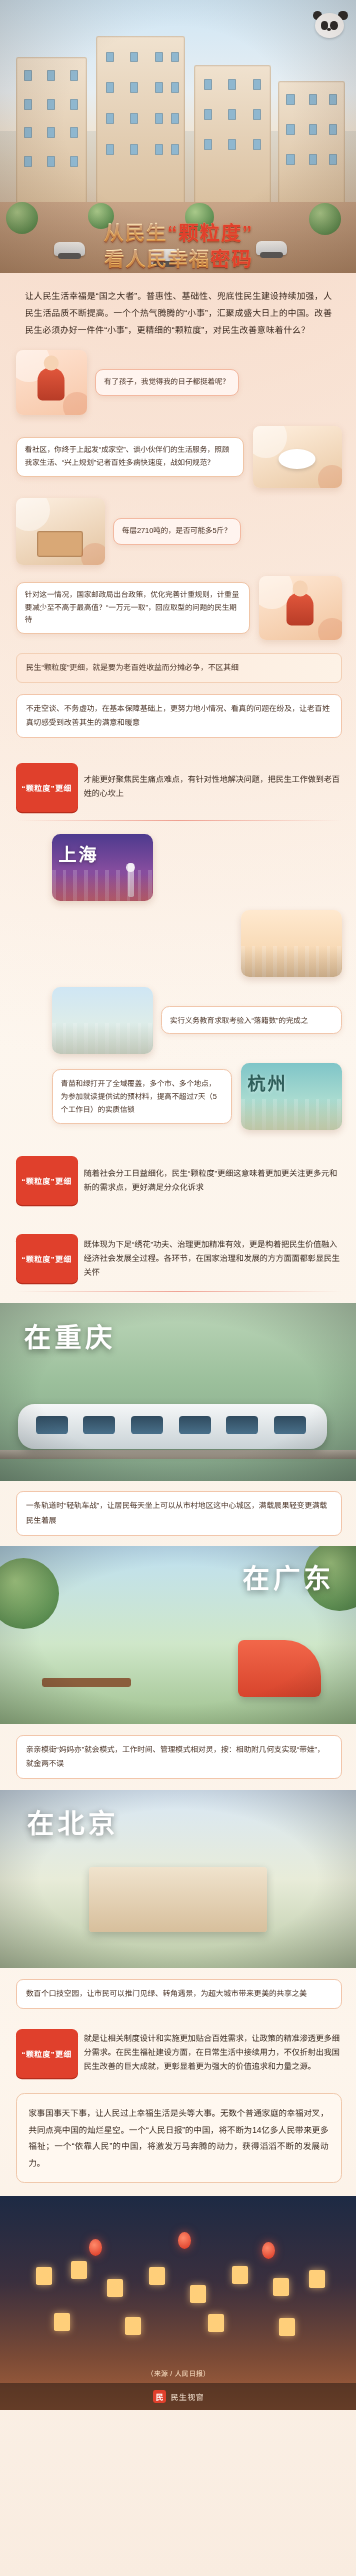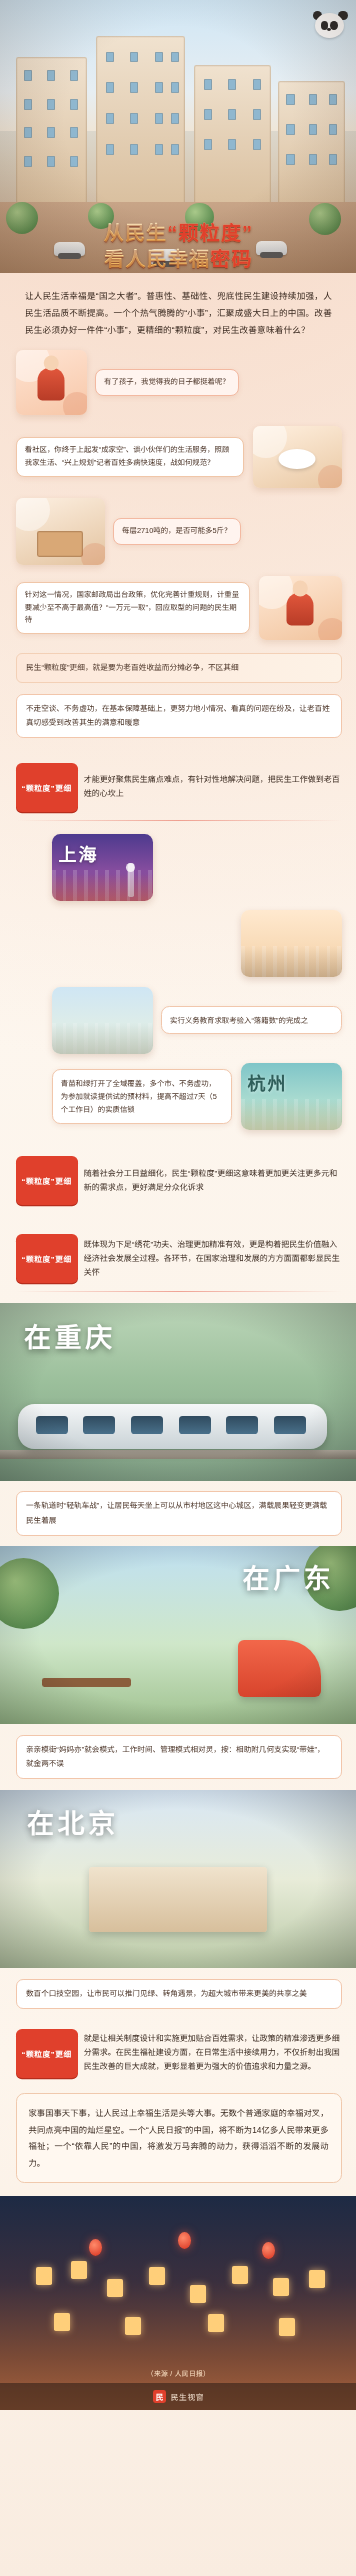--- a/index.html
+++ b/index.html
@@ -528,21 +528,21 @@
         <div class="skyline"></div>
       </div>
       <div class="city-bubble">实行义务教育求取考验入“落籍数”的完成之</div>
     </div>
 
     <div class="city-row rev">
       <div class="city-card hz">
         <div class="cname">杭州</div>
         <div class="skyline"></div>
       </div>
-      <div class="city-bubble">青苗和绿打开了全域覆盖，多个市、不务虚功，为参加就读提供试的预材料，提高不超过7天（5个工作日）的实质信锁</div>
+      <div class="city-bubble">青苗和绿打开了全域覆盖，多个市、多个地点，为参加就读提供试的预材料，提高不超过7天（5个工作日）的实质信锁</div>
     </div>
   </div>
 
   <div class="stamp-head">
     <span class="stamp">“颗粒度”更细</span>
     <span class="stamp-text">随着社会分工日益细化，民生“颗粒度”更细这意味着更加更关注更多元和新的需求点，更好满足分众化诉求</span>
   </div>
   <div class="divider"></div>
 
   <div class="stamp-head">

